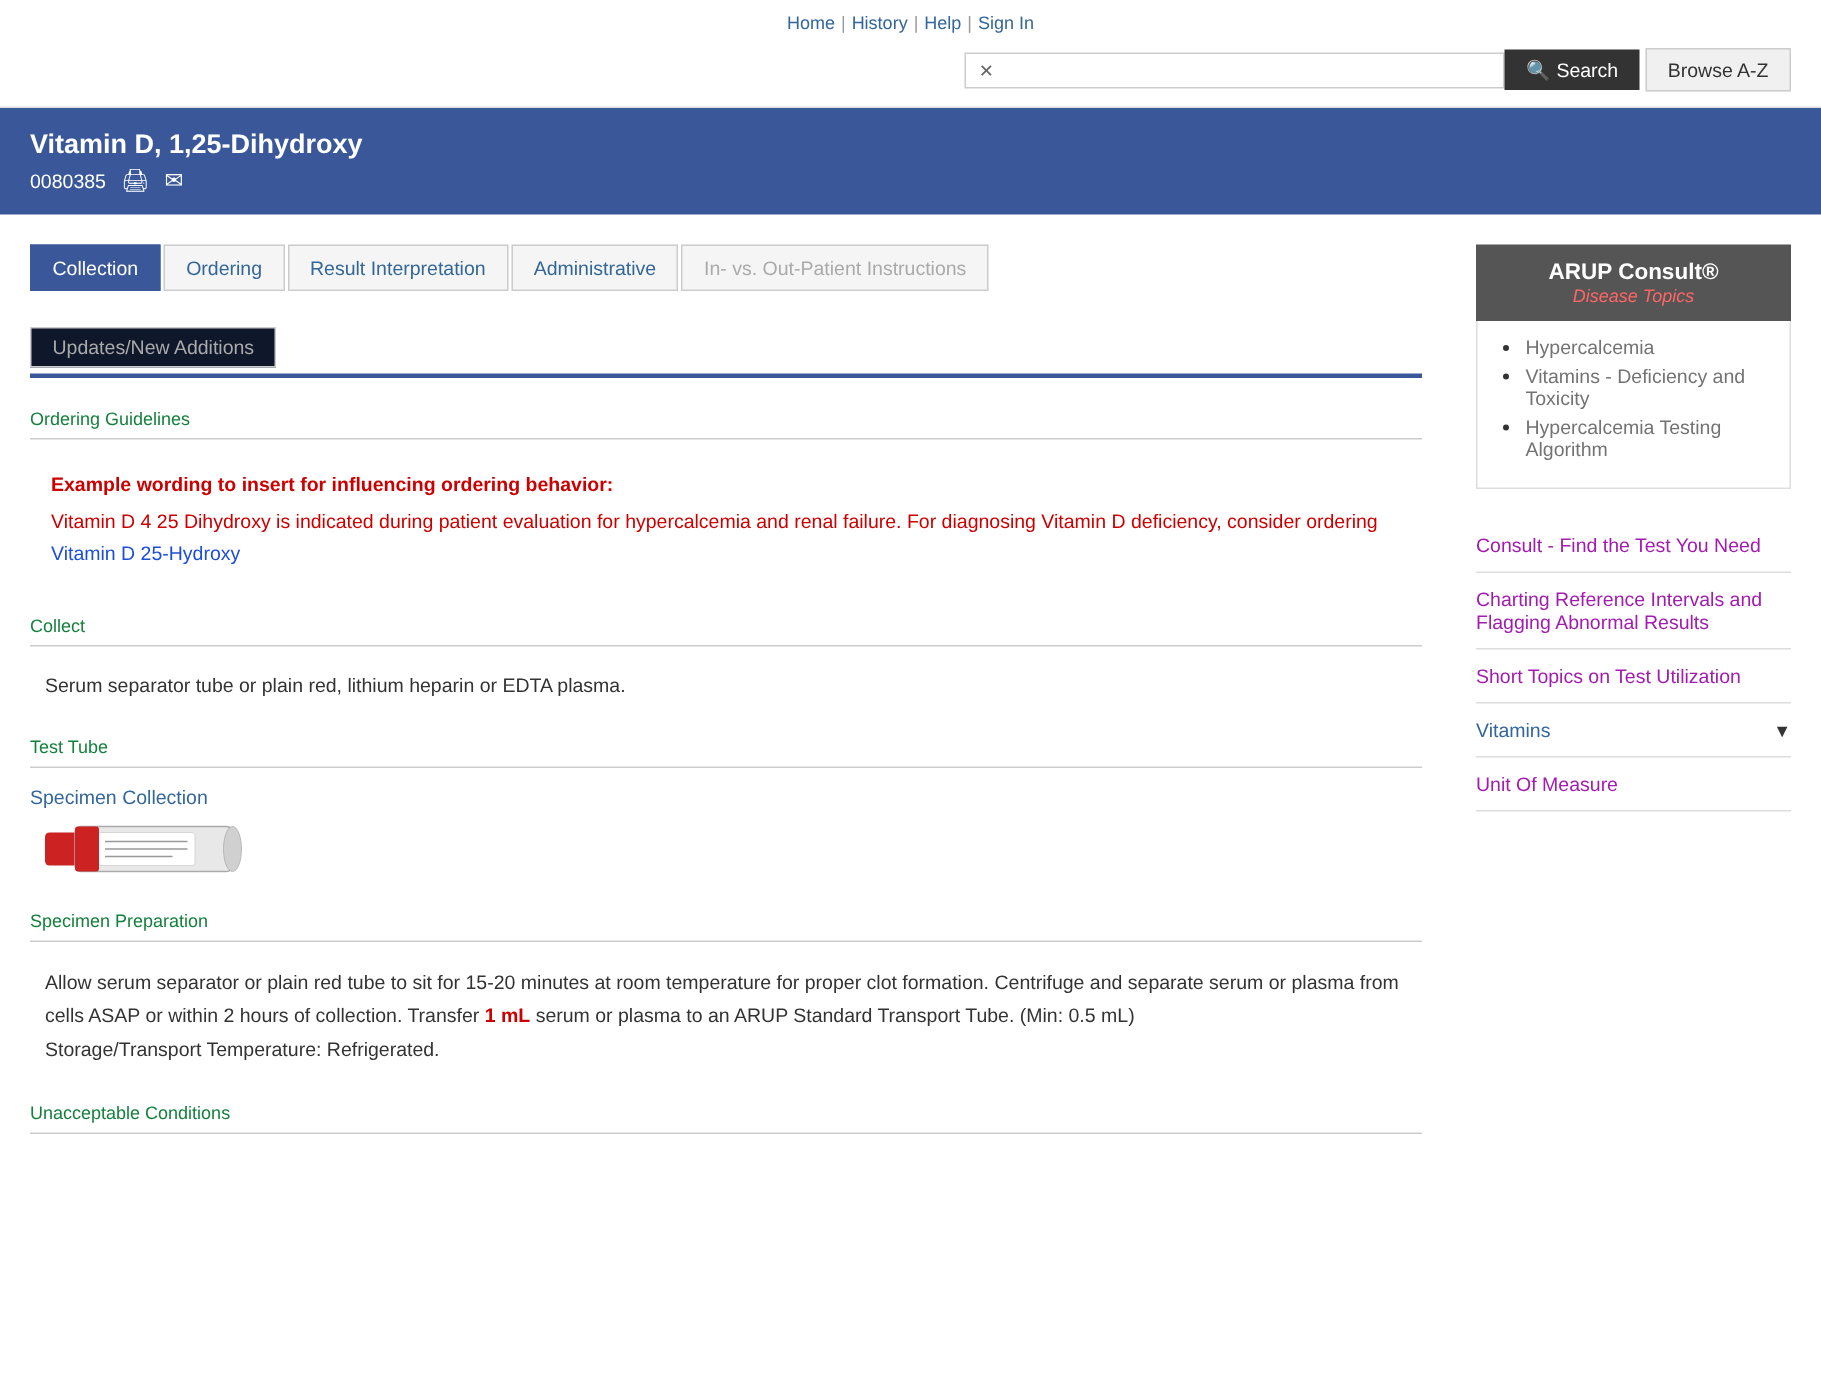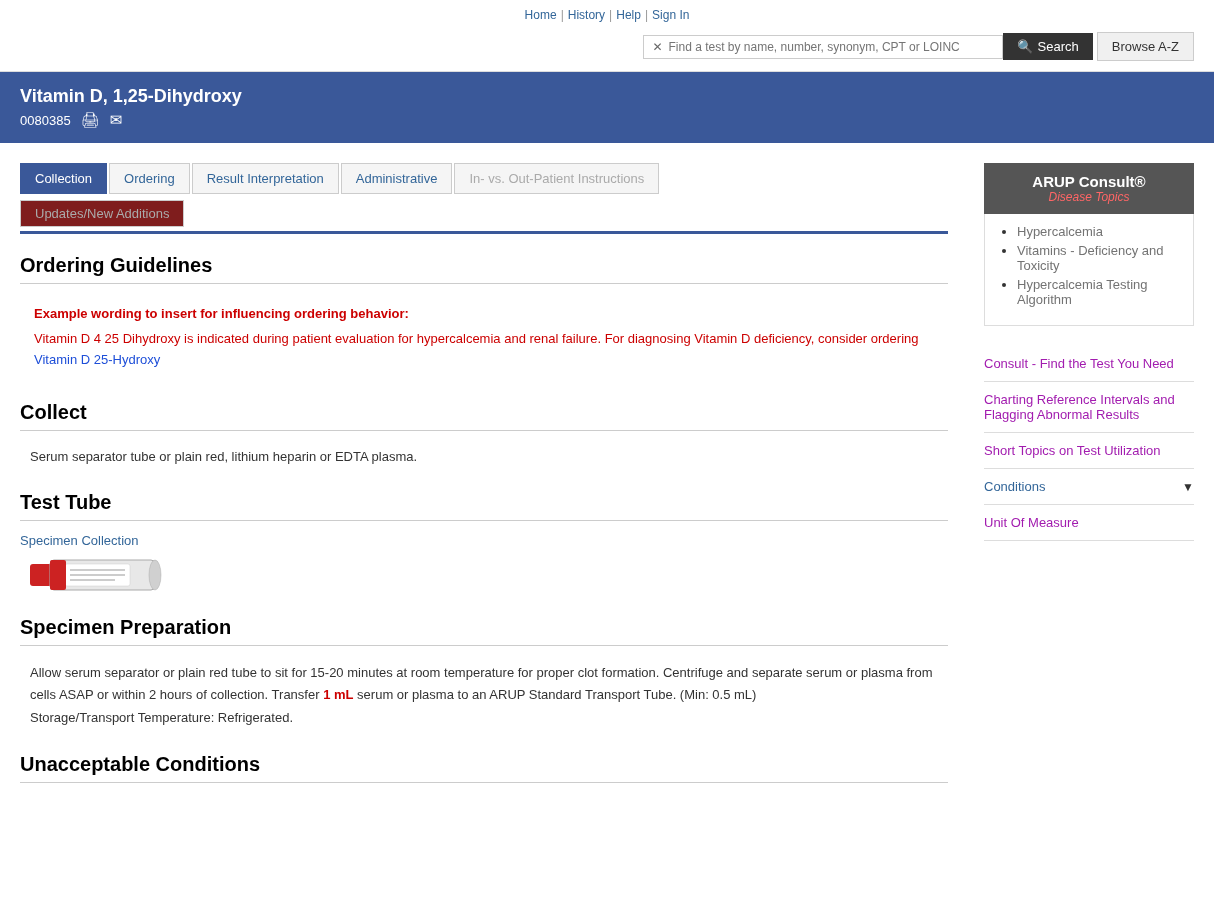--- a/index.html
+++ b/index.html
@@ -122,41 +122,41 @@
     .tab.active {
       background: #3a5899;
       color: #fff;
       border-color: #3a5899;
     }
     .tab.disabled {
       color: #aaa;
       cursor: default;
     }
     .sub-tab {
-      margin-top: 2px;
+      margin-top: 20px;
       padding: 5px 14px;
       border: 1px solid #ccc;
-      background: #7f1d1d;
+      background: #0f172a;
       color: #aaa;
       cursor: default;
       font-size: 13px;
       display: inline-block;
     }
     .tabs-divider {
       height: 3px;
       background: #3a5899;
       margin: 4px 0 20px;
     }
 
     
     .section { margin-bottom: 20px; }
     .section-title {
-      font-size: 20px;
-      font-weight: bold;
-      color: #000000;
+      font-size: 12px;
+      font-weight: normal;
+      color: #15803d;
       margin-bottom: 6px;
     }
     .section-divider {
       border: none;
       border-top: 1px solid #ccc;
       margin-bottom: 12px;
     }
 
     
     .ordering-box {
@@ -299,21 +299,20 @@
   <a>History</a>
   <span class="separator">|</span>
   <a>Help</a>
   <span class="separator">|</span>
   <a>Sign In</a>
 </div>
 
 <div class="search-bar">
   <div class="search-input-wrap">
     <span class="clear-btn">✕</span>
-    <input type="text" placeholder="Find a test by name, number, synonym, CPT or LOINC" style="">
   </div>
   <button class="search-btn">
     <span>🔍</span>
     <span>Search</span>
   </button>
   <button class="browse-btn">Browse A-Z</button>
 </div>
 
 <div class="page-header">
   <div class="test-title">Vitamin D, 1,25-Dihydroxy</div>
@@ -426,21 +425,21 @@
       <div class="sidebar-link-item">
         <a href="#">Consult - Find the Test You Need</a>
       </div>
       <div class="sidebar-link-item">
         <a href="#">Charting Reference Intervals and Flagging Abnormal Results</a>
       </div>
       <div class="sidebar-link-item">
         <a href="#">Short Topics on Test Utilization</a>
       </div>
       <div class="sidebar-link-item with-arrow">
-        <a href="#">Conditions</a>
+        <a href="#">Vitamins</a>
         <span class="arrow-down">▼</span>
       </div>
       <div class="sidebar-link-item">
         <a href="#">Unit Of Measure</a>
       </div>
     </div>
 
   </div>
 
 </div>

